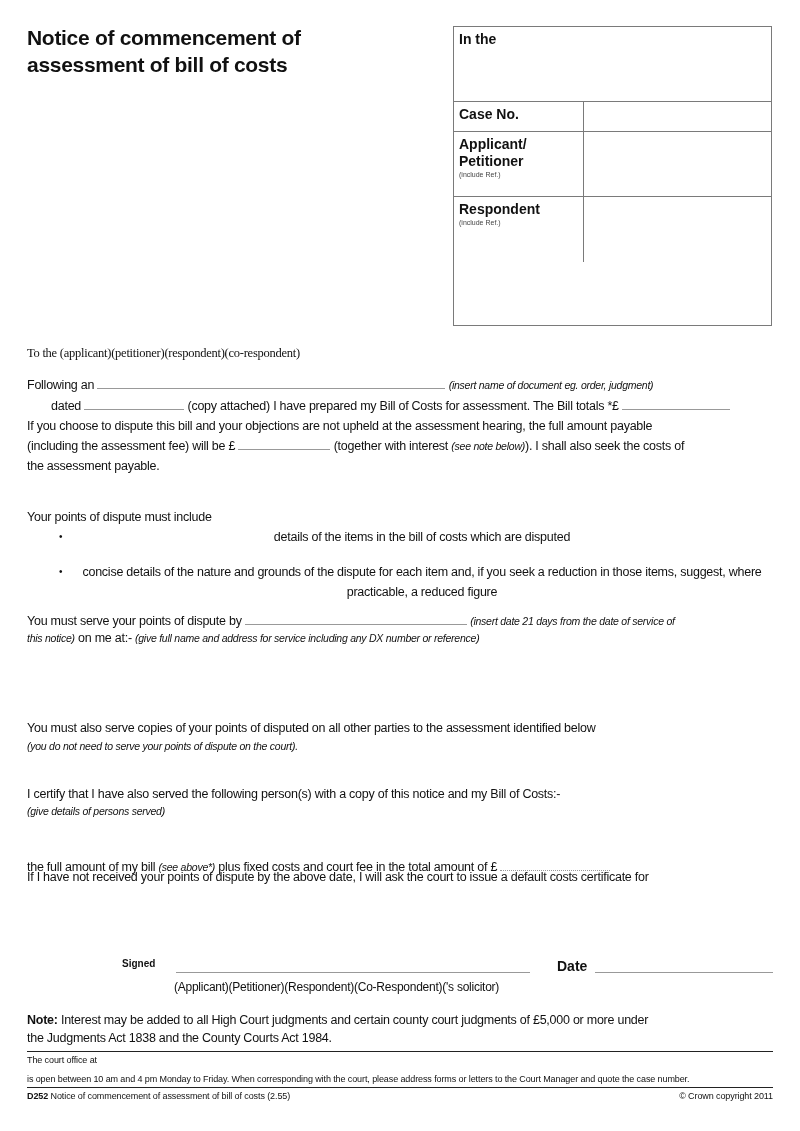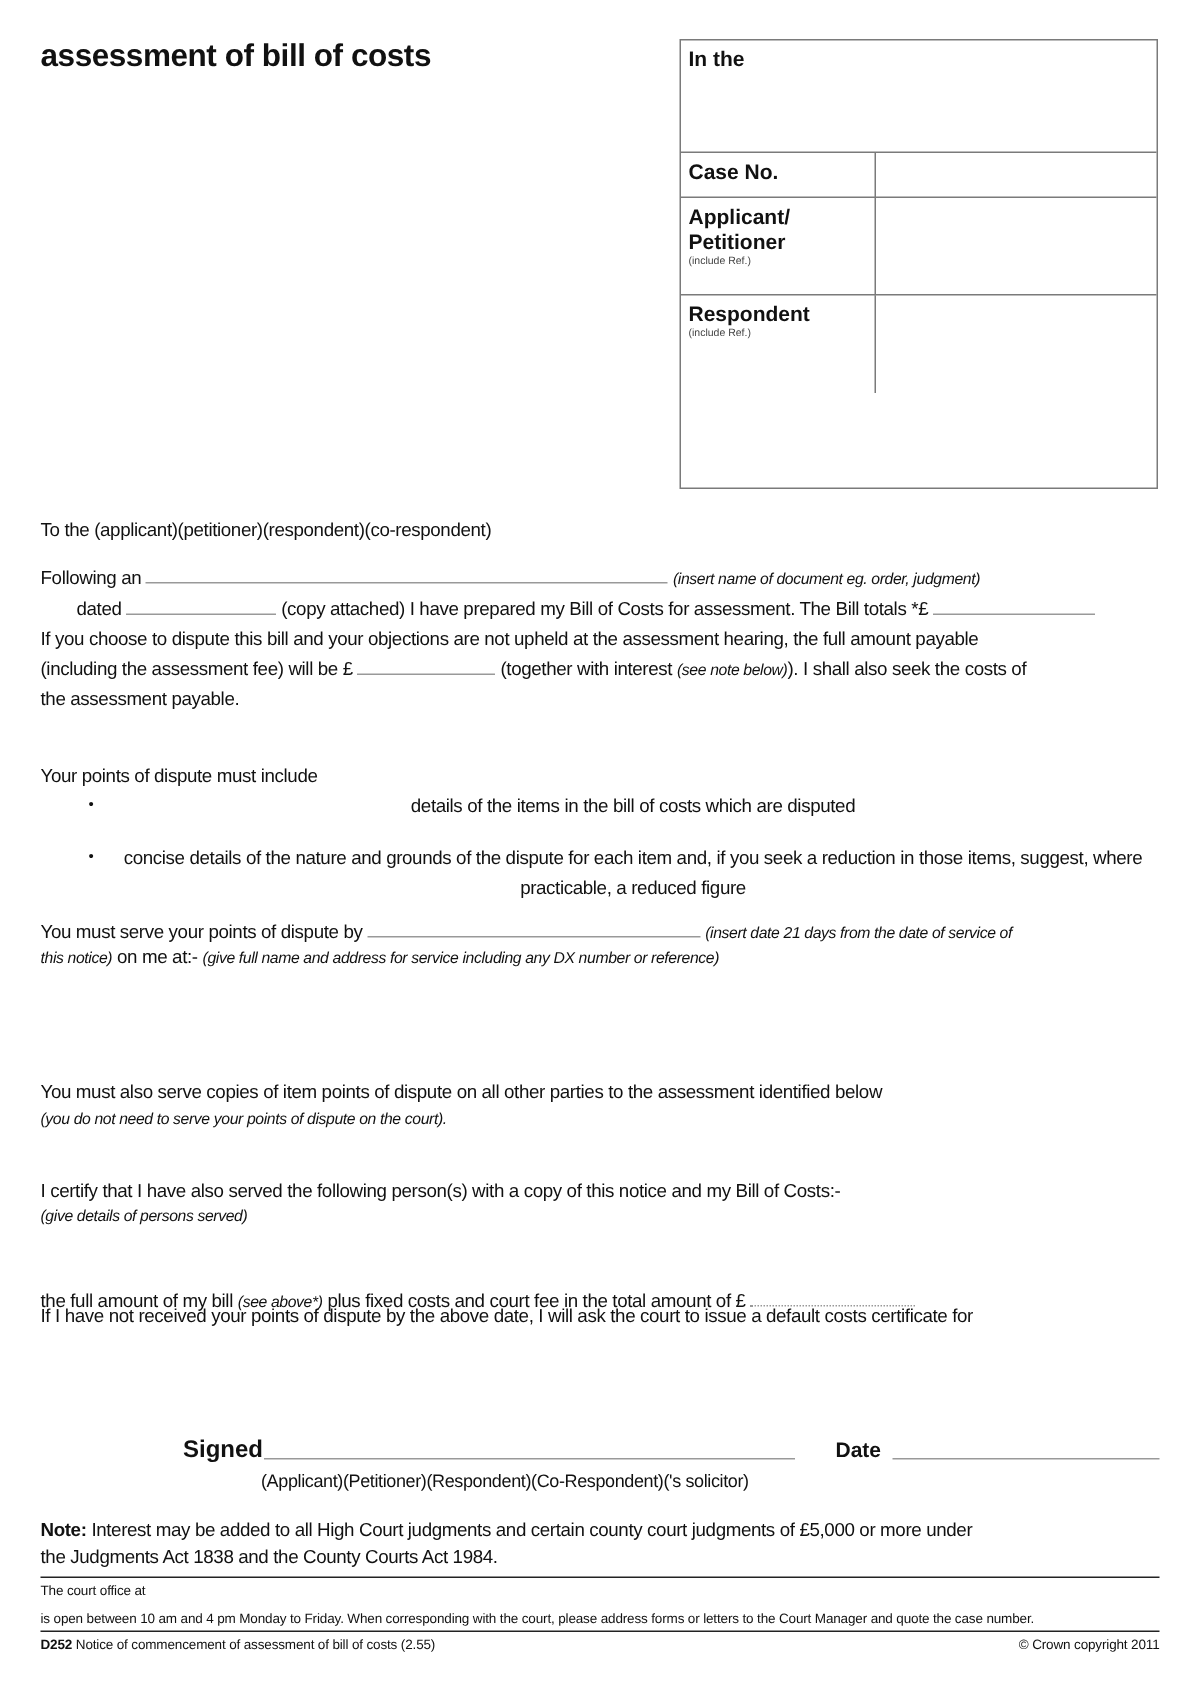--- a/index.html
+++ b/index.html
@@ -31,20 +31,21 @@
   .bullets li { position: relative; padding-left: 50px; }
   .bullets li::before { content: "\2022"; position: absolute; left: 32px; font-size: 10px; }
   .rule { left: 27px; width: 746px; border-top: 1.5px solid #222; }
   .small { font-size: 9px; letter-spacing: -0.1px; }
   .bold { font-weight: bold; }
 </style>
 </head>
 <body>
 
 <div class="abs title">
+  <div>Notice of commencement of</div>
   <div>assessment of bill of costs</div>
 </div>
 
 <div class="abs hbox">
   <span class="inthe">In the</span>
   <div class="inthe-field"></div>
 
   <div class="hrow" style="top:74px;height:30px;">
     <span class="lbl">Case No.</span>
     <div class="val"></div>
@@ -59,21 +60,21 @@
   </div>
   <div class="hrow" style="top:169px;height:65px;">
     <span class="lbl">
       <span>Respondent</span>
       <span class="sub">(include Ref.)</span>
     </span>
     <div class="val"></div>
   </div>
 </div>
 
-<div class="abs txt" style="left:27px; top:343px;">To the (applicant)(petitioner)(respondent)(co-respondent)</div>
+<div class="abs txt" style="left:27px; top:343px;font-family:Liberation Serif, serif;">To the (applicant)(petitioner)(respondent)(co-respondent)</div>
 
 <div class="abs txt" style="left:27px; top:375px; width:750px;">
   <span>Following an</span>
   <span class="blank" style="width:348px;"></span>
   <span class="it">(insert name of document eg. order, judgment)</span>
 </div>
 
 <div class="abs txt" style="left:27px; top:396px; width:760px; white-space:nowrap;margin-left:24px;">
   <span>dated</span>
   <span class="blank" style="width:100px;"></span>
@@ -101,36 +102,36 @@
   <span class="blank" style="width:222px;"></span>
   <span class="it">(insert date 21 days from the date of service of</span>
 </div>
 <div class="abs txt" style="left:27px; top:628px; width:760px; white-space:nowrap;">
   <span class="it">this notice)</span>
   <span>on me at:-</span>
   <span class="it">(give full name and address for service including any DX number or reference)</span>
 </div>
 <div class="abs" style="left:27px; top:650px; width:746px; height:60px;"></div>
 
-<div class="abs txt" style="left:27px; top:718px; width:760px;">You must also serve copies of item points of dispute on all other parties to the assessment identified below</div>
+<div class="abs txt" style="left:27px; top:718px; width:760px;">You must also serve copies of your points of disputed on all other parties to the assessment identified below</div>
 <div class="abs txt it" style="left:27px; top:736px;">(you do not need to serve your points of dispute on the court).</div>
 
 <div class="abs txt" style="left:27px; top:784px; width:760px;">I certify that I have also served the following person(s) with a copy of this notice and my Bill of Costs:-</div>
 <div class="abs txt it" style="left:27px; top:801px;">(give details of persons served)</div>
 <div class="abs" style="left:27px; top:822px; width:746px; height:14px;"></div>
 
 <div class="abs txt" style="left:27px; top:839px; width:760px; white-space:nowrap;margin-top:28px;">If I have not received your points of dispute by  the above date, I will ask the court to issue a default costs certificate for</div>
 <div class="abs txt" style="left:27px; top:857px; width:760px; white-space:nowrap;">
   <span>the full amount of my bill</span>
   <span class="it">(see above*)</span>
   <span>plus fixed costs and court fee in the total amount of £</span>
   <span class="blank" style="width:110px; border-bottom-style:dotted;"></span>
 </div>
 
-<div class="abs" style="left:122px; top:958px; font-size:16px; font-weight:bold;">Signed</div>
+<div class="abs" style="left:122px; top:958px; font-size:10px; font-weight:bold;">Signed</div>
 <div class="abs" style="left:176px; top:958px; width:354px; height:14px; border-bottom:1px solid #999;"></div>
 <div class="abs txt" style="left:174px; top:977px; font-size:12px;text-align:center;">(Applicant)(Petitioner)(Respondent)(Co-Respondent)('s solicitor)</div>
 <div class="abs" style="left:557px; top:958px; font-size:14px; font-weight:bold;">Date</div>
 <div class="abs" style="left:595px; top:958px; width:178px; height:14px; border-bottom:1px solid #999;"></div>
 
 <div class="abs txt" style="left:27px; top:1010px; width:760px; white-space:nowrap;">
   <span class="bold">Note:</span><span> Interest may be added to all High Court judgments and certain county court judgments of £5,000 or more under</span>
 </div>
 <div class="abs txt" style="left:27px; top:1028px;">the Judgments Act 1838 and the County Courts Act 1984.</div>
 

